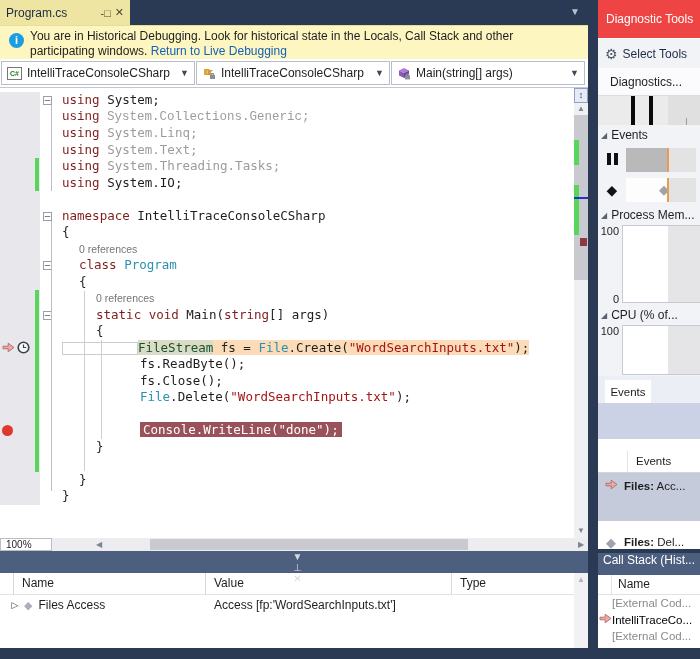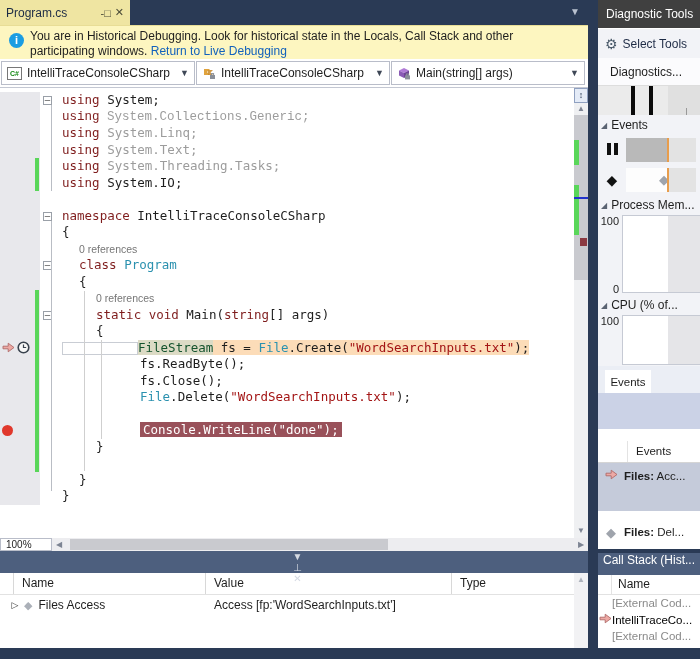--- a/index.html
+++ b/index.html
@@ -56,21 +56,21 @@
   .vsb { position:absolute; right:0; top:0; width:14px; height:450px; background:#EFF0F2; }
   .vsb .split { height:15px; background:#E4EBF7; border:1px solid #8FA0C0; text-align:center; font-size:9px; line-height:13px; color:#2A3A55; }
   .vsb .uarr,.vsb .darr { text-align:center; font-size:8px; color:#7D8493; height:12px; line-height:12px; }
   .vsb .darr { position:absolute; bottom:1px; width:100%; }
   .vsb .thumb { position:absolute; top:27px; left:0; width:14px; height:165px; background:#C9CACF; }
   .mark { position:absolute; left:0; width:5px; background:#59D659; }
   .mark-blue { position:absolute; left:0; width:14px; height:2px; background:#2233CC; }
   .mark-maroon { position:absolute; left:6px; width:7px; height:8px; background:#8B3A42; }
 
   
-  #hbar { position:absolute; left:0; top:538px; width:588px; height:13px; background:#EDEDF0; display:flex; align-items:center; }
+  #hbar { position:absolute; left:0; top:538px; width:588px; height:13px; background:#EDEDF0; display:flex; align-items:center;gap:40px; }
   .zoombox { width:52px; height:13px; background:#fff; border:1px solid #B9BDC9; font-size:10px; color:#1E1E1E; padding-left:5px; line-height:11px; }
   .harr { width:14px; text-align:center; font-size:8px; color:#7D8493; }
   .htrack { position:relative; flex:1; height:13px; }
   .hthumb { position:absolute; left:4px; top:1px; width:318px; height:11px; background:#C9CACF; }
 
   
   #autos { position:absolute; left:0; top:551px; width:588px; height:97px; background:#fff; }
   .panel-title { height:22px; background:#4D5F7E; color:#FFFFFF; font-size:12px; display:flex; align-items:center; padding:0 6px;flex-direction:column; }
   .panel-title .t { flex:1; white-space:nowrap; overflow:hidden; }
   .pt-ico { color:#D5DAE3; font-size:10px; margin-left:7px; cursor:default; }
@@ -79,21 +79,21 @@
   .ac0 { width:14px; padding:0; } .ac1 { width:192px; } .ac2 { width:246px; } .ac3 { width:122px; border-right:none; }
   .autos-scroll { position:absolute; right:0; top:22px; width:14px; height:75px; background:#F2F2F4; text-align:center; }
   .autos-scroll .uarr { font-size:8px; color:#AEB3BC; line-height:14px; }
   .autos-row { display:flex; height:20px; align-items:center; font-size:12px; color:#1E1E1E; }
   .exp { width:14px; text-align:center; font-size:9px; color:#333; margin-left:8px; }
   .dmd { color:#ABB0B8; font-size:11px; margin:0 6px 0 2px; }
   .aval { position:absolute; left:214px; }
 
   
   #diag { position:absolute; left:598px; top:0; width:102px; height:549px; background:#F2F3F7; overflow:hidden; }
-  .diag-title { height:28px; background:#404040; color:#fff; font-size:12px; display:flex; align-items:center; padding-left:8px; }
+  .diag-title { height:38px; background:#ef4444; color:#fff; font-size:12px; display:flex; align-items:center; padding-left:8px; }
   .sel-row { height:30px; display:flex; align-items:center; padding-left:7px; font-size:12px; color:#1E2B45; border-top:1px solid #fff; }
   .gear { font-size:14px; color:#4A5A6A; margin-right:5px; }
   .session { height:27px; background:#FBFBFD; font-size:12px; color:#1E1E1E; display:flex; align-items:center; padding-left:12px; }
   .timeline { position:relative; height:30px; background:#EBEBEB; border-top:1px solid #DDD; }
   .tl-shade { position:absolute; right:0; top:0; width:32px; height:100%; background:#E0E0E0; }
   .tl-bar { position:absolute; top:0; width:4px; height:100%; background:#0A0A0A; }
   .tl-tick { position:absolute; bottom:0; width:1px; height:7px; background:#999; }
   .sec-h { height:20px; display:flex; align-items:center; font-size:12px; color:#1E1E1E; padding-left:3px; }
   .sec-tri { font-size:8px; color:#5A6372; margin-right:4px; }
   .track-row { height:30px; display:flex; align-items:center; }

